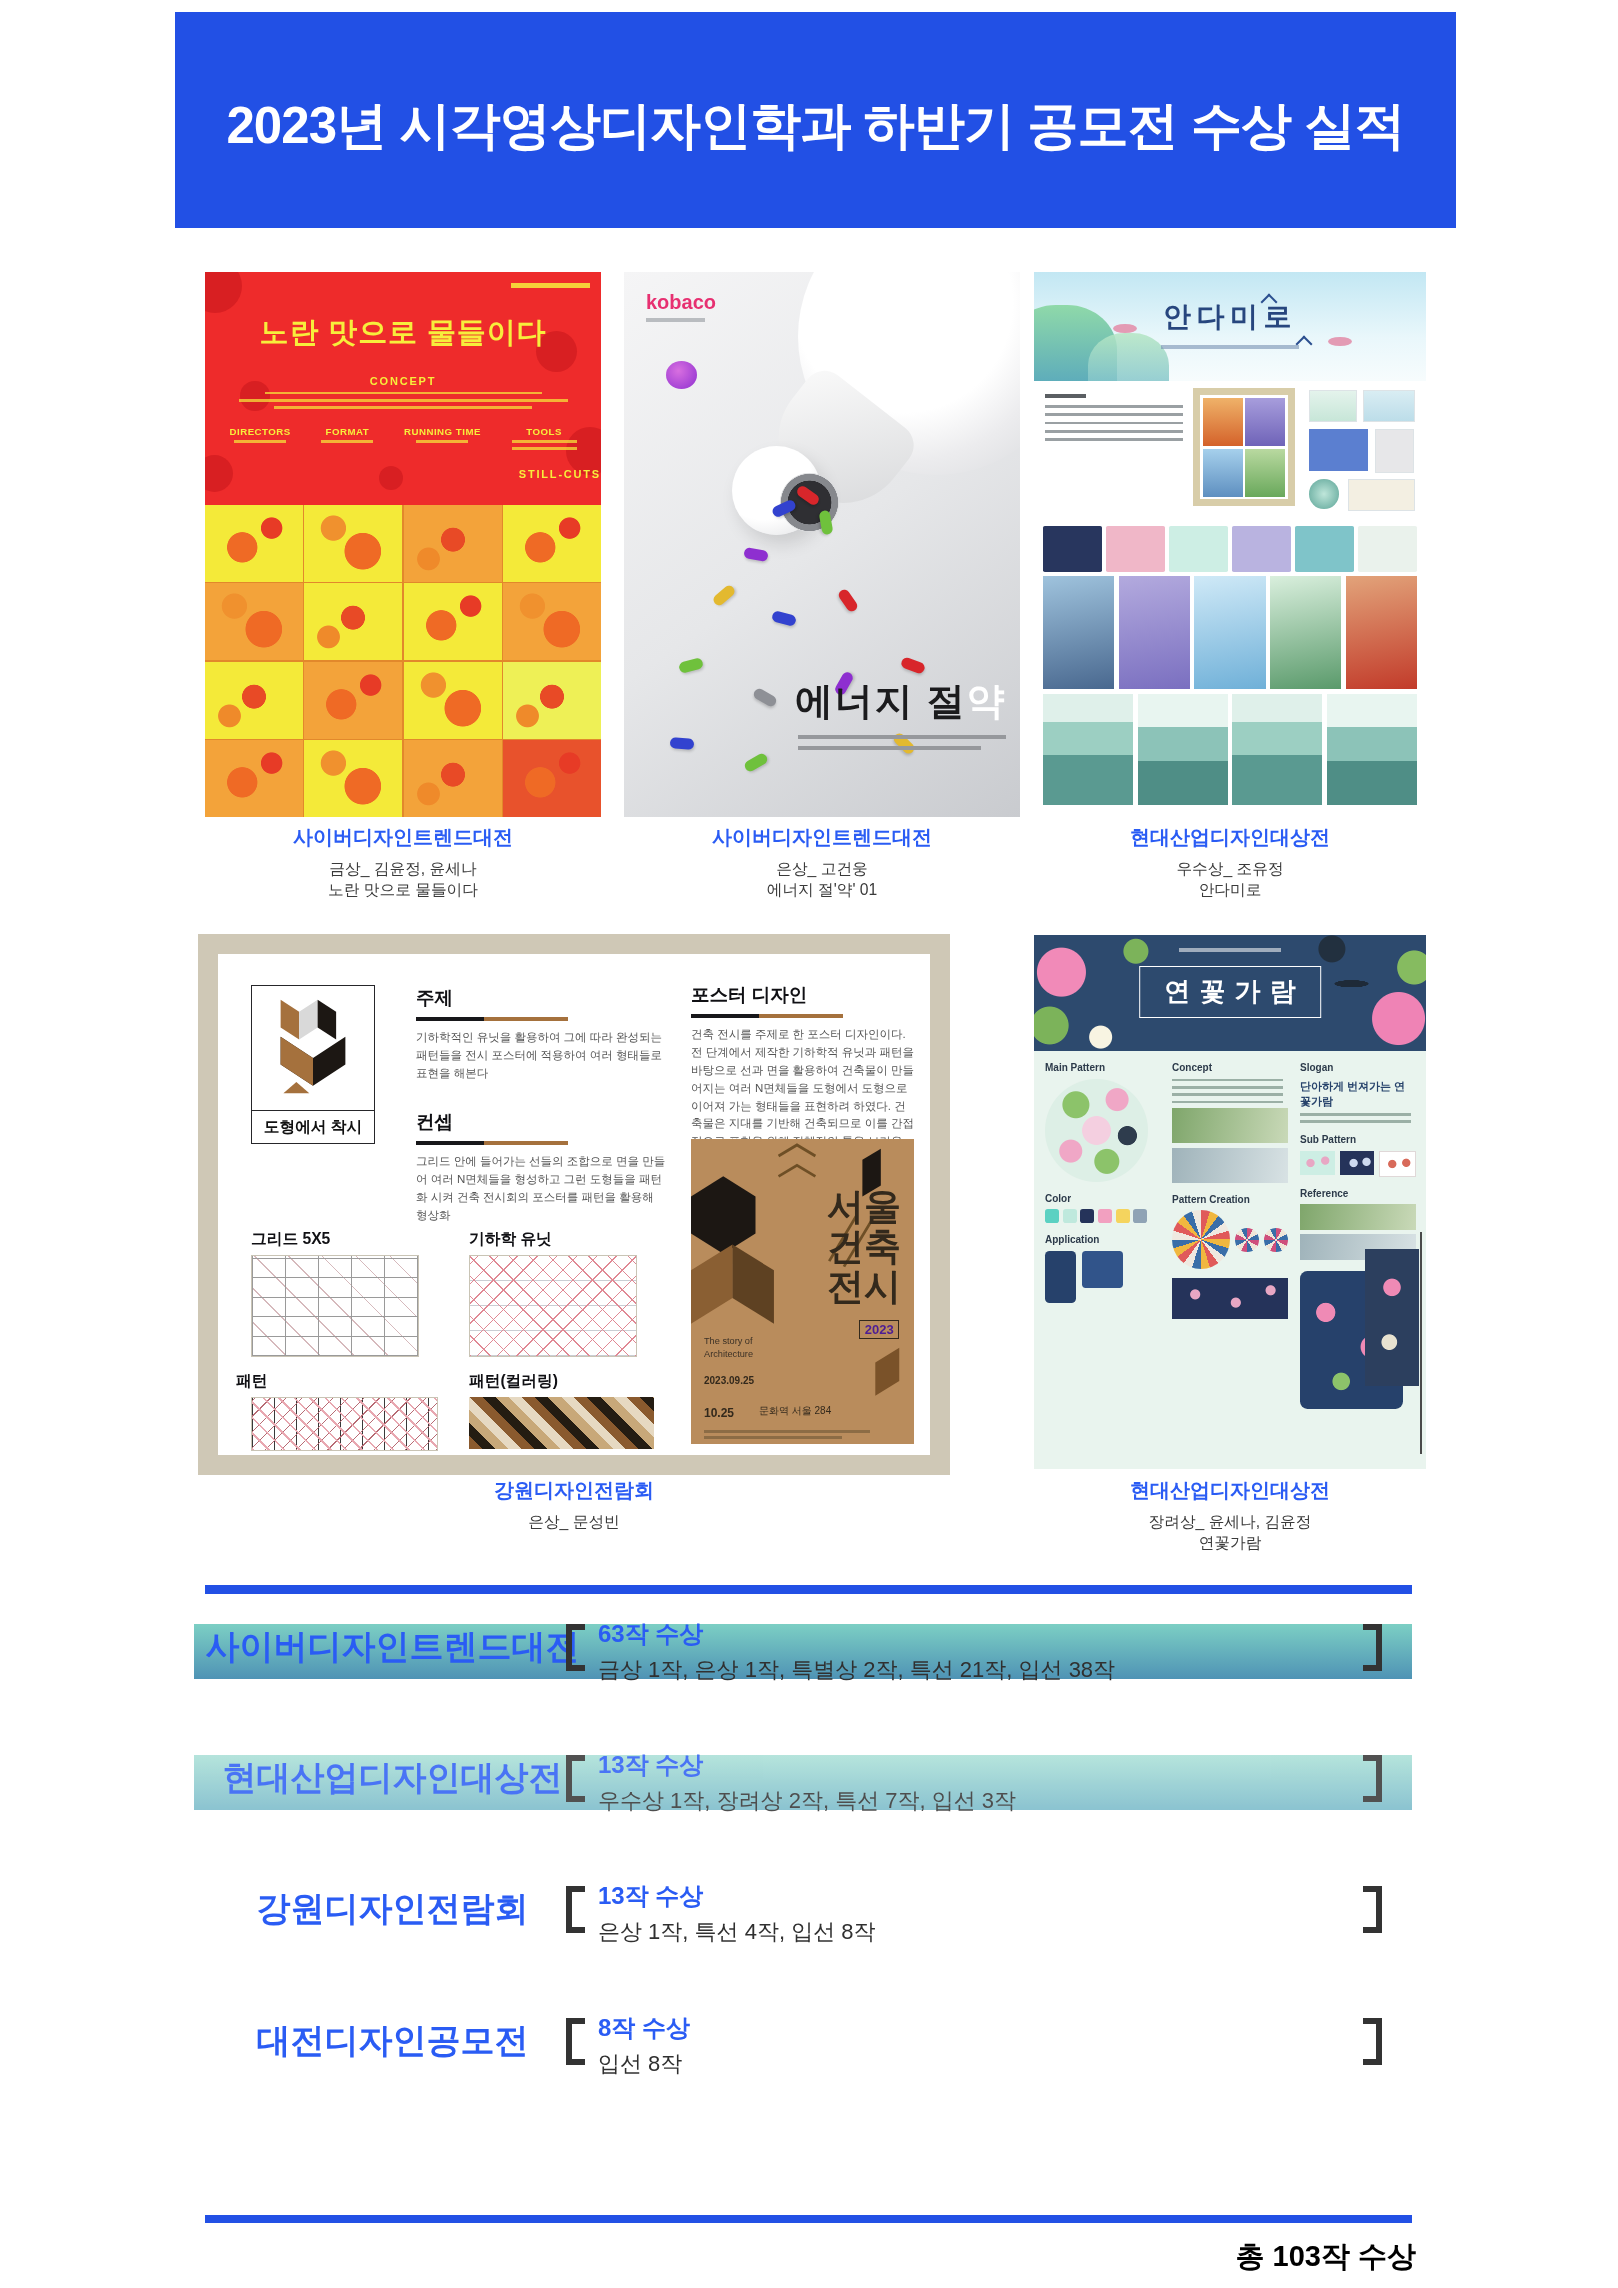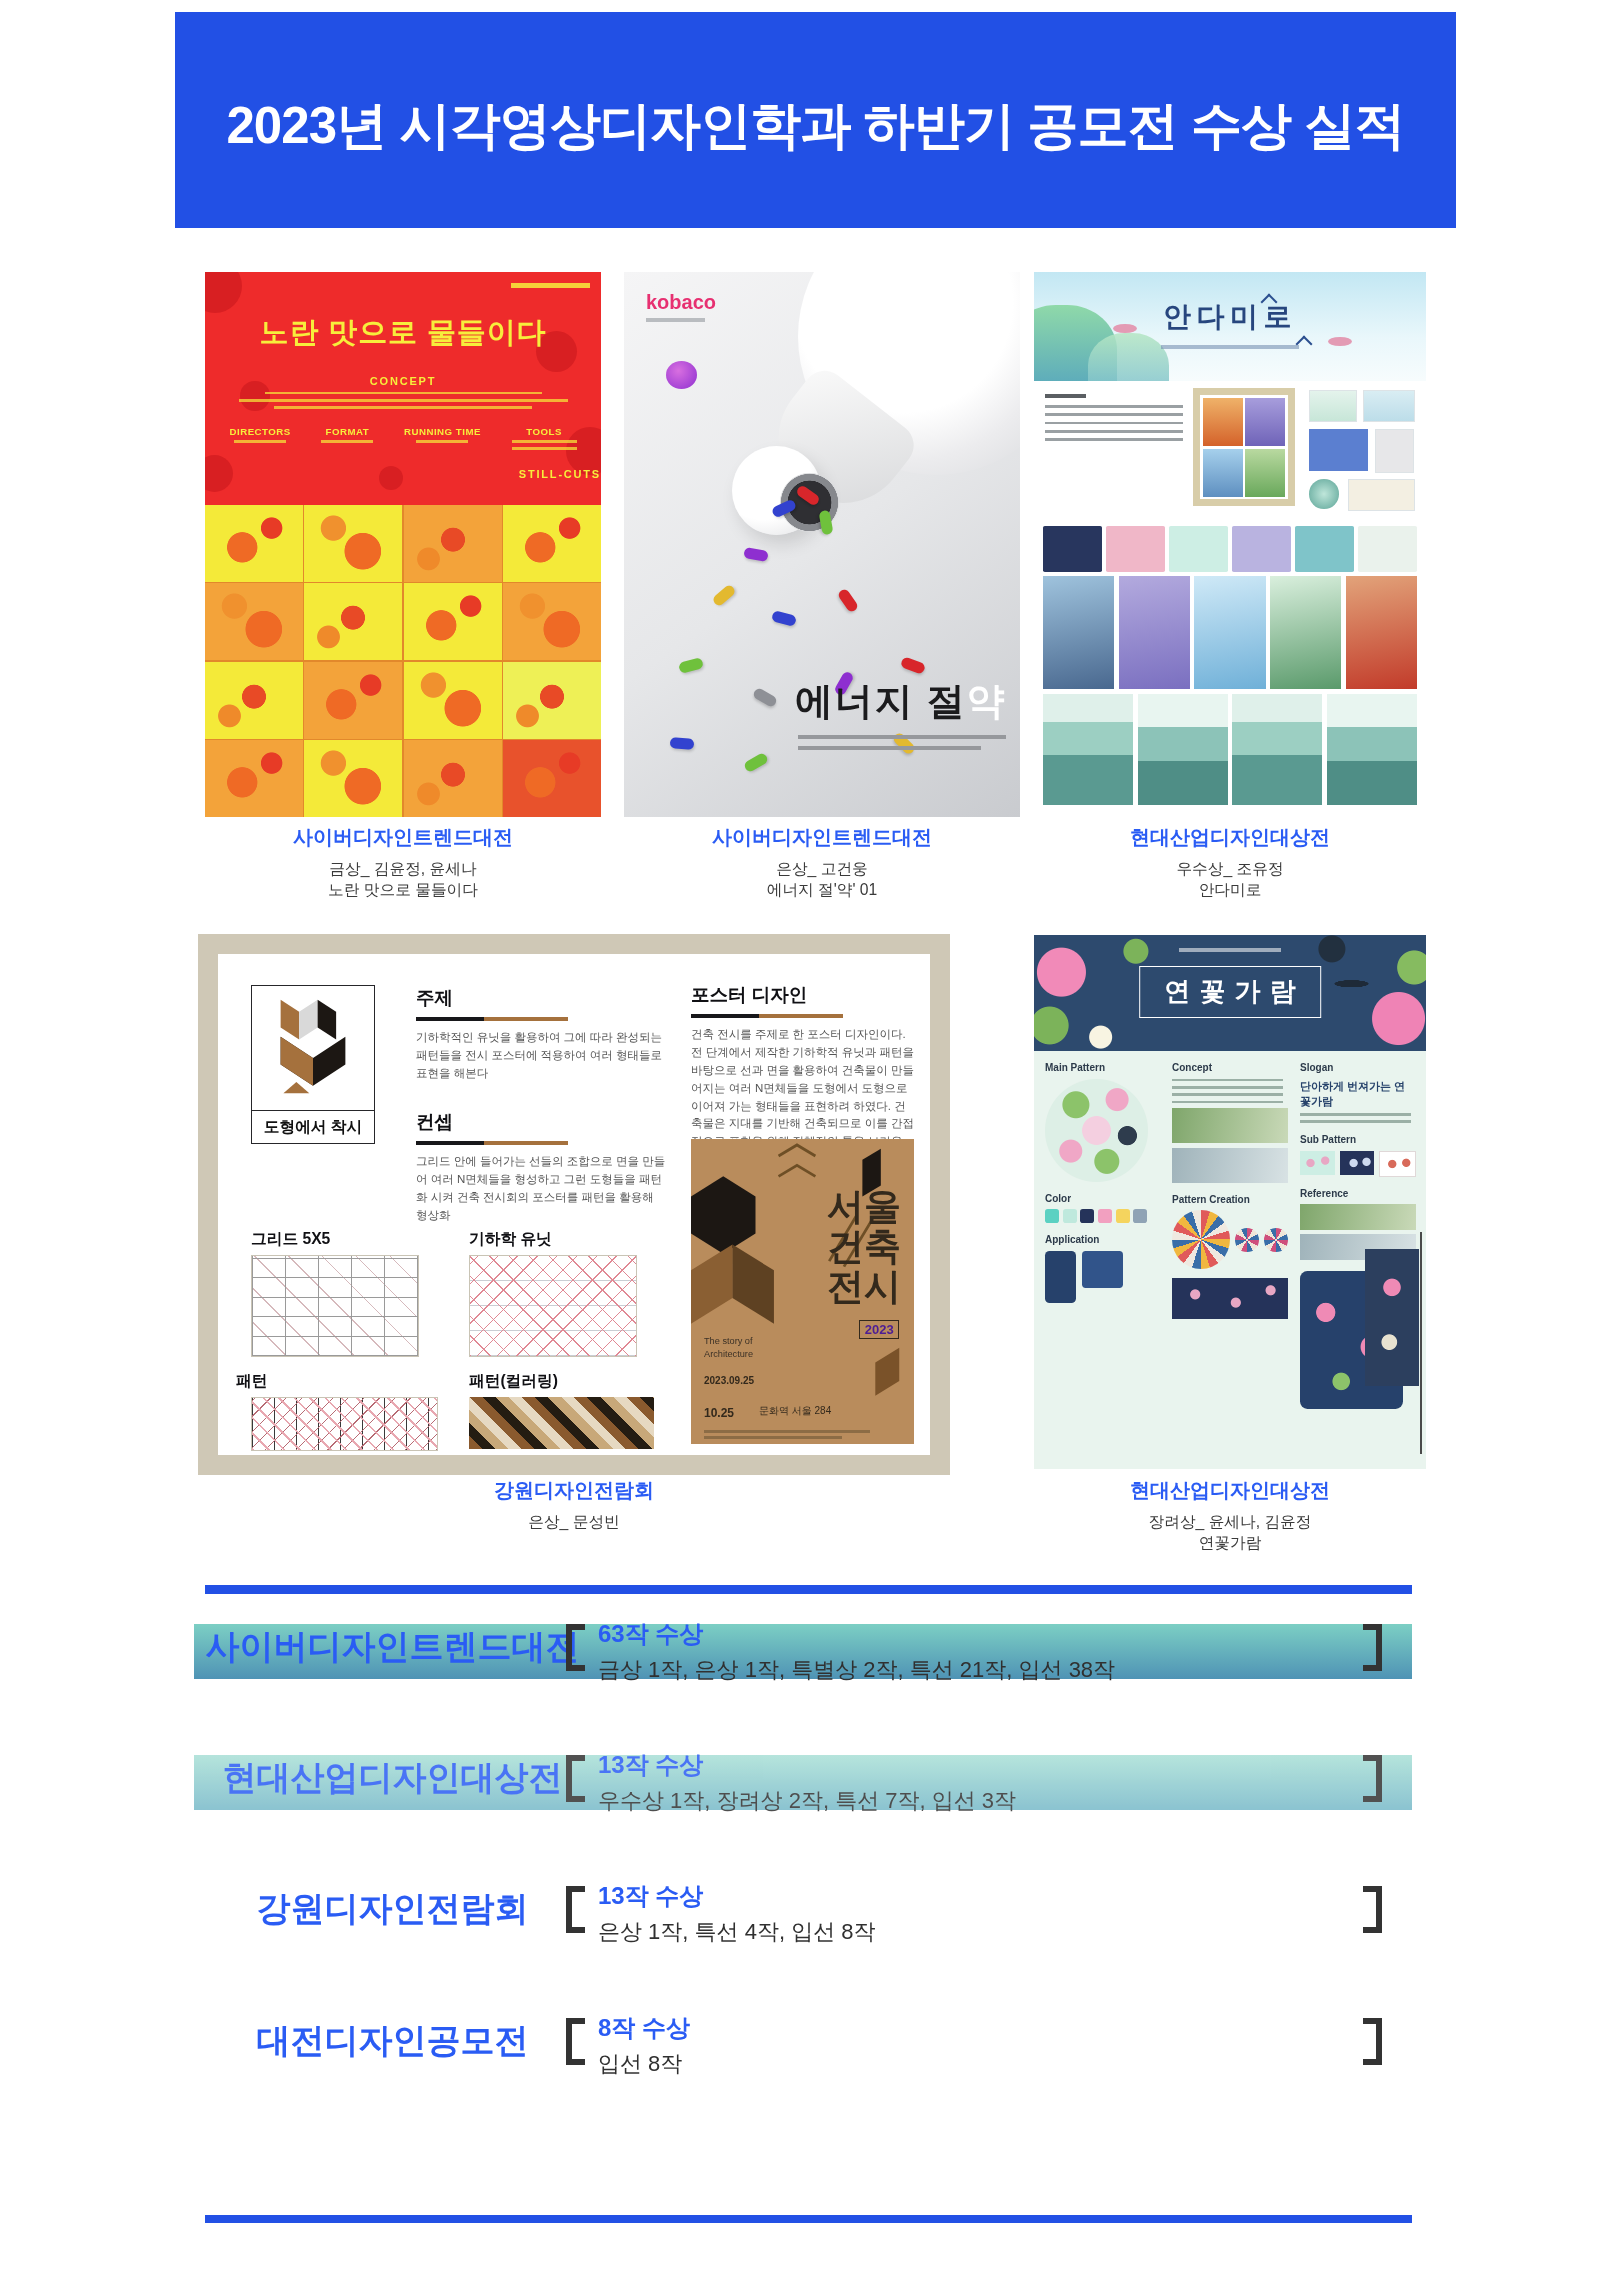--- a/index.html
+++ b/index.html
@@ -565,15 +565,16 @@
   </div>
   <div class="srow r4">
     <div class="sname">대전디자인공모전</div>
     <div class="brk brk-o"></div>
     <div class="scount">8작 수상</div>
     <div class="sdetail">입선 8작</div>
     <div class="brk brk-c"></div>
   </div>
 
   <div class="sep sep2"></div>
+  <div class="total">총 103작 수상</div>
 
 </div>
 
 
 </body></html>

